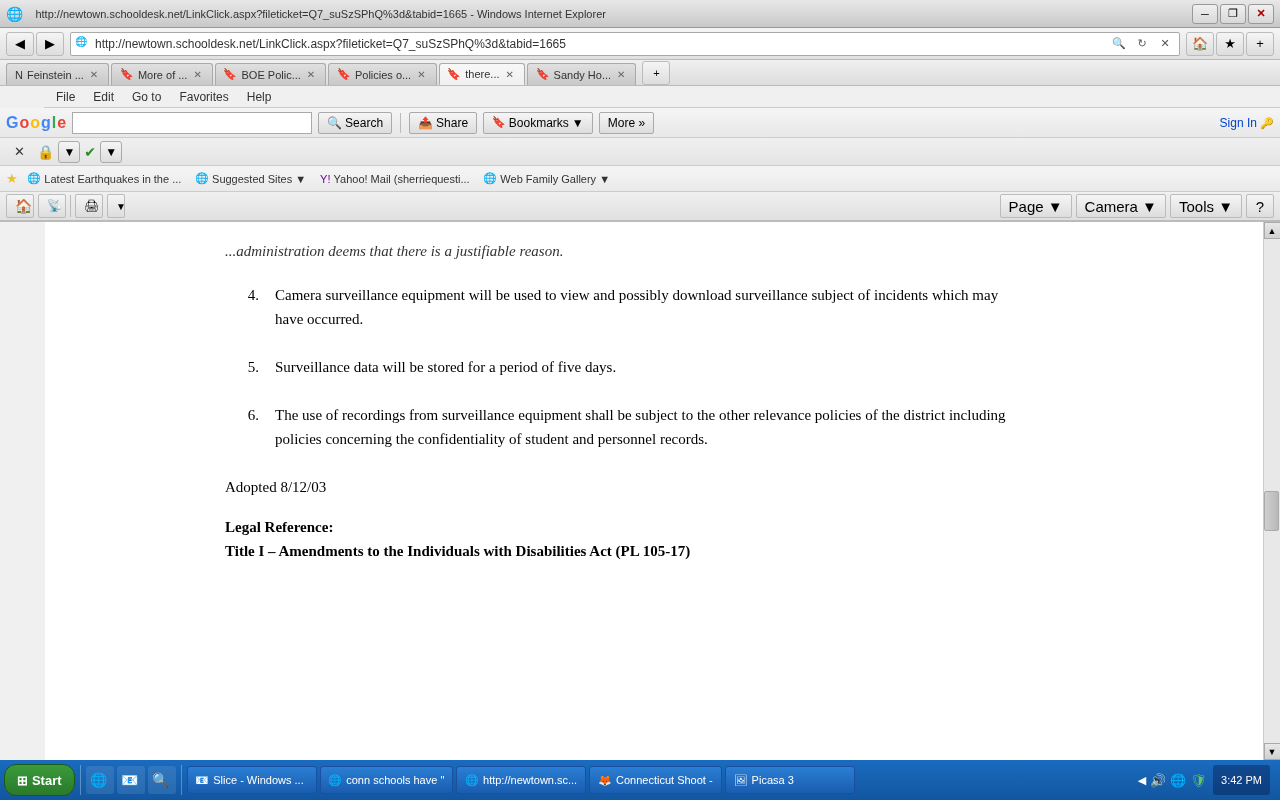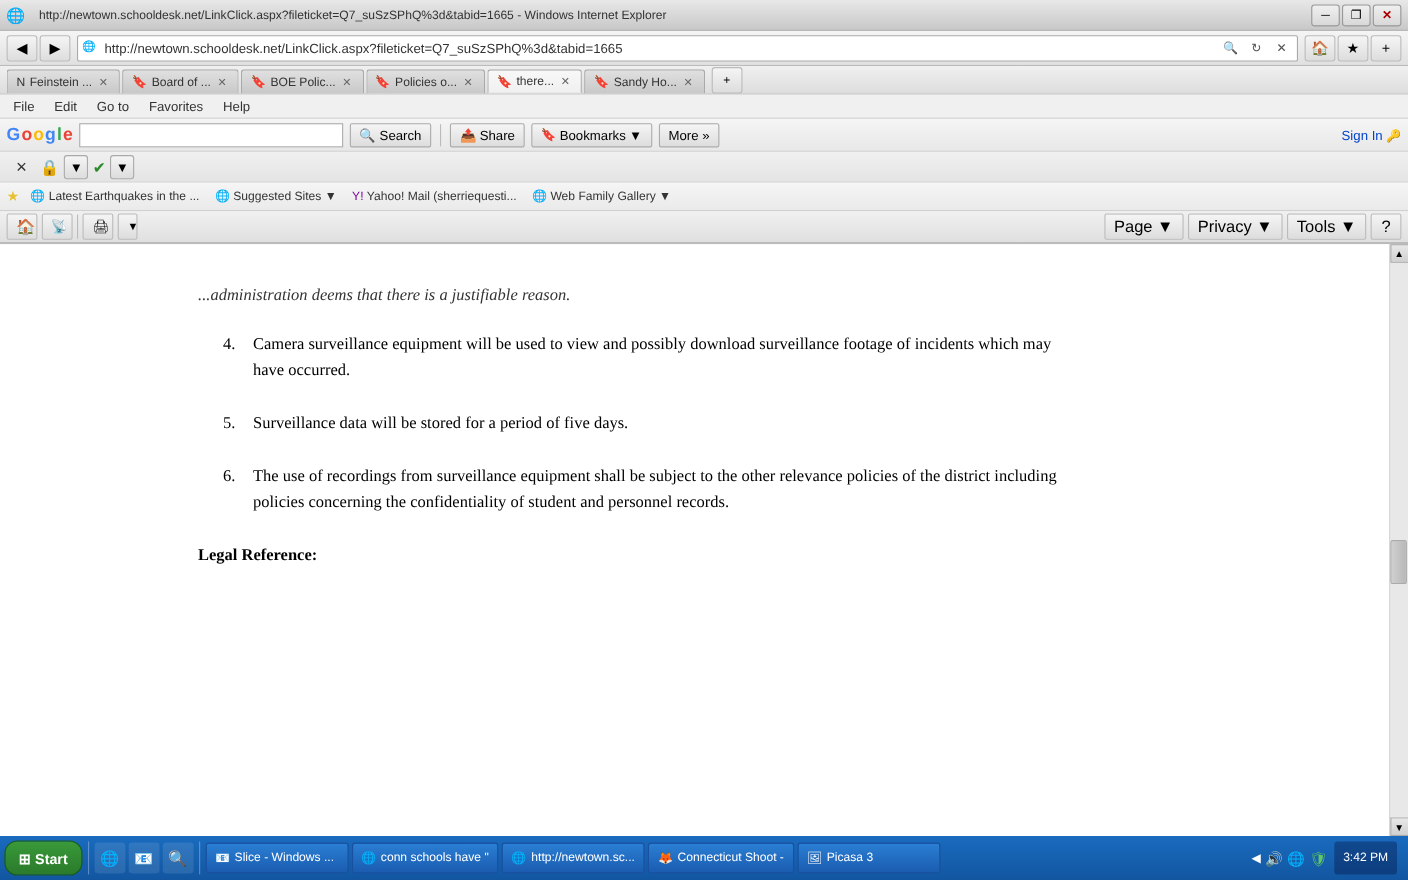--- a/index.html
+++ b/index.html
@@ -147,20 +147,21 @@
 
     
     .menu-bar {
       background: #f0f0f0;
       height: 22px;
       display: flex;
       align-items: center;
       padding: 0 4px;
       border-bottom: 1px solid #ccc;
       gap: 2px;
+      margin-left: 44px;
     }
     .menu-item {
       padding: 2px 8px;
       font-size: 12px;
       color: #333;
       cursor: pointer;
       border-radius: 2px;
     }
 
     
@@ -256,24 +257,25 @@
       background: linear-gradient(to bottom, #f5f5f5, #ddd);
       border: 1px solid #bbb;
       border-radius: 2px;
       font-size: 15px;
       cursor: pointer;
     }
     .main-content {
       flex: 1;
       background: white;
       overflow-y: auto;
-      padding: 26px 60px 20px 100px;
+      padding: 8px 60px 20px 100px;
       font-size: 15px;
       line-height: 1.5;
       color: #000;
+      margin-left: 45px;
     }
     .scrollbar {
       width: 17px;
       background: #f0f0f0;
       border-left: 1px solid #ccc;
       display: flex;
       flex-direction: column;
       align-items: center;
     }
     .scroll-btn {
@@ -462,21 +464,21 @@
 </div>
 
 <div class="tab-bar">
   <div class="tab">
     <span>N</span>
     <span>Feinstein ...</span>
     <span class="tab-close">✕</span>
   </div>
   <div class="tab">
     <span style="color:#e8a020;">🔖</span>
-    <span>Board of ...</span>
+    <span>More of ...</span>
     <span class="tab-close">✕</span>
   </div>
   <div class="tab">
     <span style="color:#e8a020;">🔖</span>
     <span>BOE Polic...</span>
     <span class="tab-close">✕</span>
   </div>
   <div class="tab">
     <span style="color:#e8a020;">🔖</span>
     <span>Policies o...</span>
@@ -568,52 +570,56 @@
 
 <div class="ie-toolbar">
   <div style="margin-right:auto;display:flex;align-items:center;gap:4px;">
     <button class="ie-toolbar-btn" style="width:28px;font-size:14px;">🏠</button>
     <button class="ie-toolbar-btn" style="width:28px;font-size:12px;">📡</button>
     <span style="width:1px;height:22px;background:#bbb;"></span>
     <button class="ie-toolbar-btn" style="width:28px;font-size:12px;">🖨</button>
     <button class="ie-toolbar-btn" style="width:18px;font-size:10px;">▼</button>
   </div>
   <button class="ie-toolbar-btn">Page ▼</button>
-  <button class="ie-toolbar-btn">Privacy ▼</button>
+  <button class="ie-toolbar-btn">Camera ▼</button>
   <button class="ie-toolbar-btn">Tools ▼</button>
   <button class="ie-toolbar-btn" style="width:28px;">?</button>
 </div>
 
 <div style="display:flex; height:calc(800px - 28px - 32px - 26px - 22px - 30px - 28px - 26px - 30px - 40px);">
   <div class="main-content">
     <div class="doc-content">
 
       <div class="top-text">
         <span>...administration deems that there is a justifiable reason.</span>
       </div>
 
       <ol class="policy-list">
         <li>
           <span class="num">4.</span>
-          <span class="text">Camera surveillance equipment will be used to view and possibly download surveillance footage of incidents which may have occurred.</span>
+          <span class="text">Camera surveillance equipment will be used to view and possibly download surveillance subject of incidents which may have occurred.</span>
         </li>
         <li>
           <span class="num">5.</span>
           <span class="text">Surveillance data will be stored for a period of five days.</span>
         </li>
         <li>
           <span class="num">6.</span>
           <span class="text">The use of recordings from surveillance equipment shall be subject to the other relevance policies of the district including policies concerning the confidentiality of student and personnel records.</span>
         </li>
       </ol>
 
 
+      <div class="policy-adopted">
+        <span>Adopted 8/12/03</span>
+      </div>
 
       <div class="legal-ref">
         <div>Legal Reference:</div>
+        <div>Title I – Amendments to the Individuals with Disabilities Act (PL 105-17)</div>
       </div>
     </div>
   </div>
 
   <div class="scrollbar">
     <div class="scroll-btn">▲</div>
     <div class="scroll-track">
       <div class="scroll-thumb"></div>
     </div>
     <div class="scroll-btn">▼</div>

